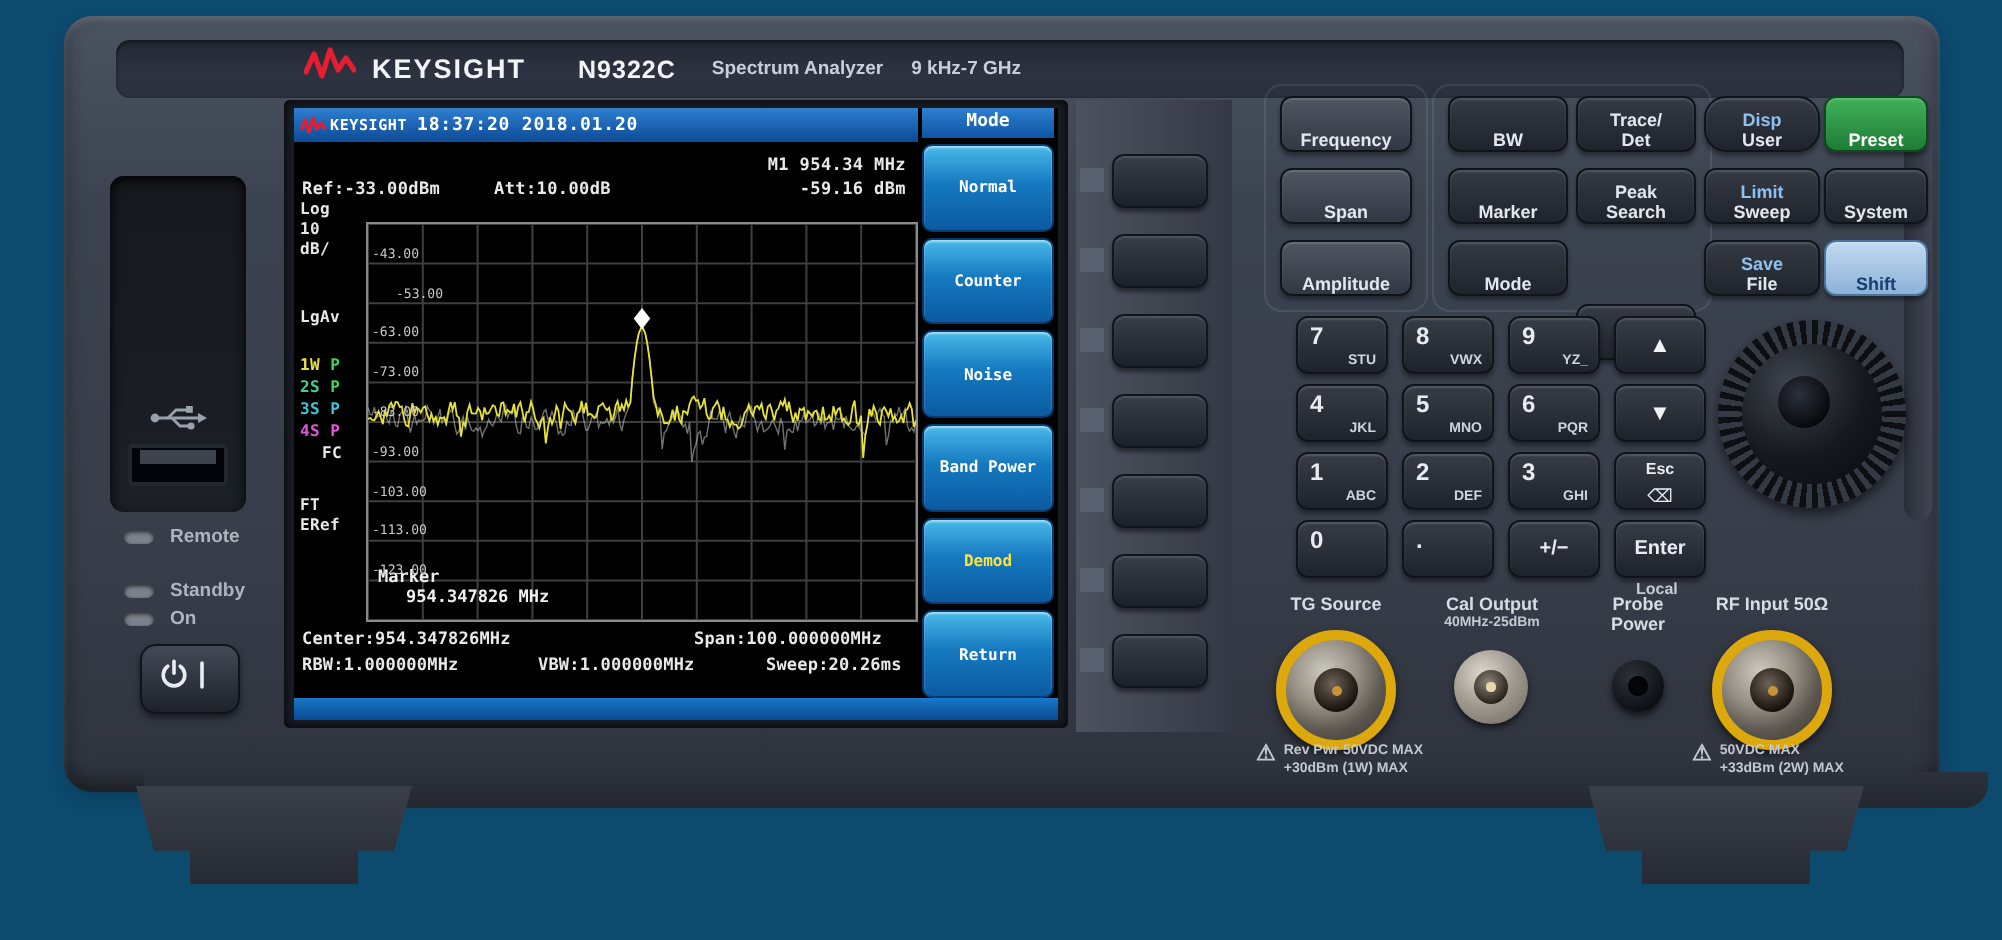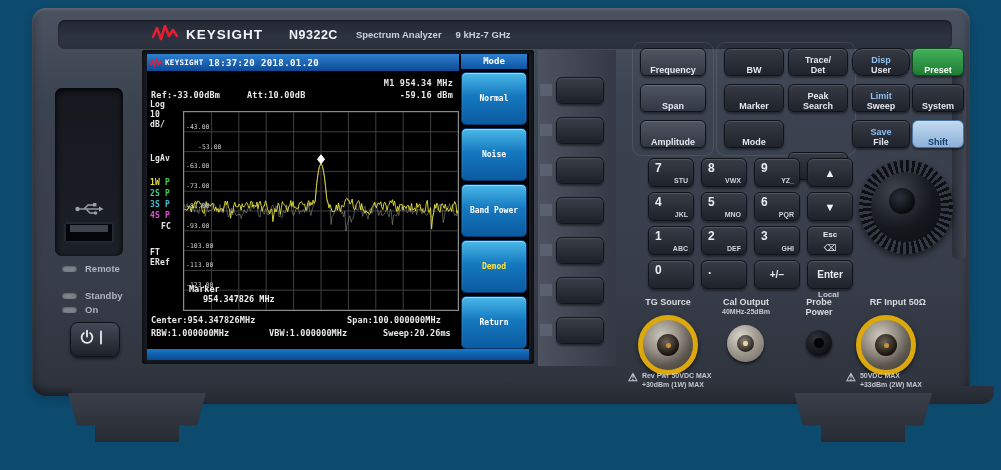--- a/index.html
+++ b/index.html
@@ -278,20 +278,21 @@
       <div class="foot-row" style="left:4px;top:261px;">Center:954.347826MHz</div>
       <div class="foot-row" style="left:200px;top:261px;">Span:100.000000MHz</div>
       <div class="foot-row" style="left:4px;top:274px;">RBW:1.000000MHz</div>
       <div class="foot-row" style="left:122px;top:274px;">VBW:1.000000MHz</div>
       <div class="foot-row" style="left:236px;top:274px;">Sweep:20.26ms</div>
 
       <div class="skcol">
         <div class="sk-title">Mode</div>
         <div class="sk-list">
           <div class="sk-btn">Normal</div>
+          <div class="sk-btn">Counter</div>
           <div class="sk-btn">Noise</div>
           <div class="sk-btn">Band Power</div>
           <div class="sk-btn active">Demod</div>
           <div class="sk-btn">Return</div>
         </div>
       </div>
       <div class="blue-strip"></div>
     </div>
   </div>
 
@@ -437,21 +438,21 @@
 
   <div class="conn-label" style="left:630px;top:297px;width:76px;">TG Source</div>
   <div class="conn-label" style="left:708px;top:297px;width:76px;">
     <span>Cal Output</span>
     <span class="conn-sub">40MHz-25dBm</span>
   </div>
   <div class="conn-label" style="left:790px;top:297px;width:58px;">
     <span>Probe</span>
     <span class="conn-sub" style="font-size:9px;color:#d8dce2;">Power</span>
   </div>
-  <div class="conn-label" style="left:846px;top:297px;width:80px;text-align:right;">RF Input 50Ω</div>
+  <div class="conn-label" style="left:846px;top:297px;width:80px;">RF Input 50Ω</div>
 
   <div class="n-conn" style="left:638px;top:315px;"></div>
   <div class="bnc-conn" style="left:727px;top:325px;"></div>
   <div class="probe-conn" style="left:806px;top:330px;"></div>
   <div class="n-conn" style="left:856px;top:315px;"></div>
 
   <div class="warn" style="left:628px;top:372px;width:110px;">
     <span class="w-icon">⚠</span>
     <span>Rev Pwr 50VDC MAX</span><br>
     <span>+30dBm (1W) MAX</span>

